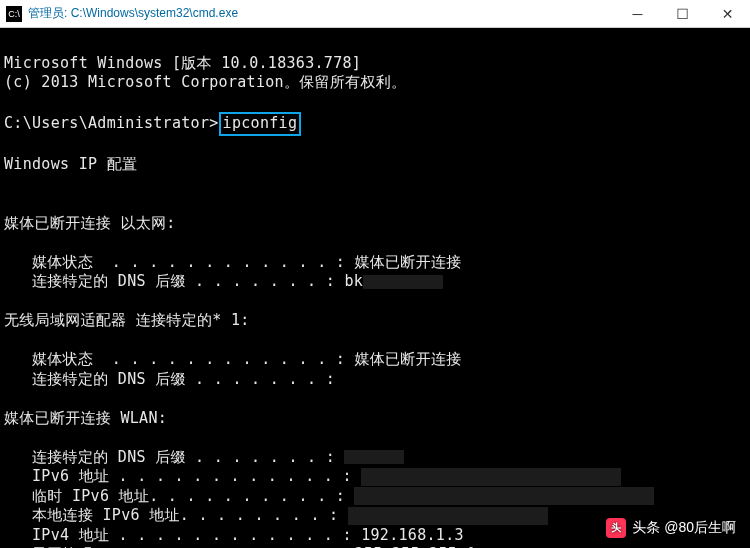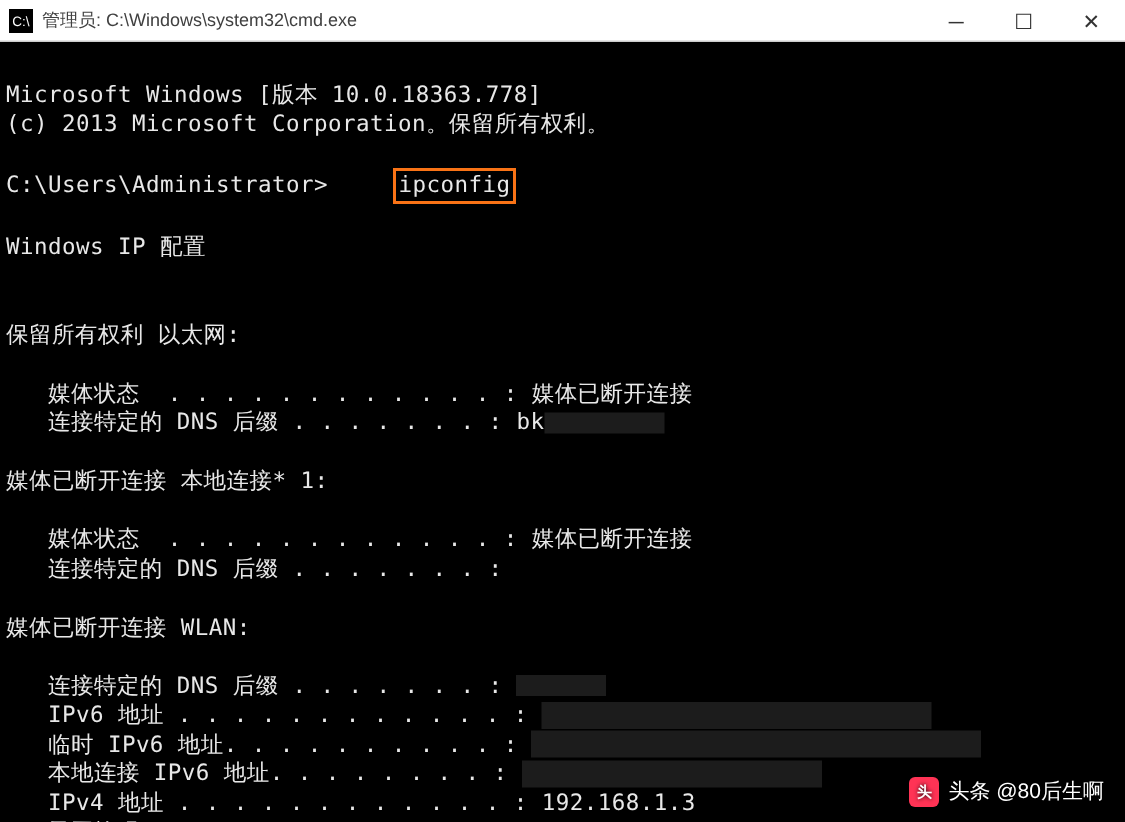--- a/index.html
+++ b/index.html
@@ -27,21 +27,21 @@
       margin-right: 6px;
       background: #000;
       display: flex;
       align-items: center;
       justify-content: center;
       font-size: 9px;
       color: #fff;
       font-family: Arial, sans-serif;
     }
     .titlebar-text {
-      color: #404040;
+      color: #0369a1;
       font-size: 12px;
       font-family: "Microsoft YaHei", "SimSun", sans-serif;
       flex: 1;
     }
     .win-controls {
       display: flex;
       height: 100%;
     }
     .win-btn {
       width: 45px;
@@ -54,24 +54,23 @@
     }
 
     .terminal {
       padding: 6px 4px;
       white-space: pre;
       line-height: 1.3;
       color: #e8e8e8;
       letter-spacing: 0.3px;
     }
     .highlight {
-      border: 2px solid #f97316;
+      border: 2px solid #0ea5e9;
       padding: 0 2px;
       display: inline-block;
-      margin-left: 43px;
     }
     .redact {
       display: inline-block;
       background: #1c1c1c;
       height: 14px;
       vertical-align: middle;
     }
     .redact.w60 { width: 60px; }
     .redact.w80 { width: 80px; }
     .redact.w200 { width: 200px; }
@@ -119,26 +118,26 @@
 
 <div class="terminal">
 <span>Microsoft Windows [版本 10.0.18363.778]</span>
 <span>(c) 2013 Microsoft Corporation。保留所有权利。</span>
 
 <span>C:\Users\Administrator&gt;</span><span class="highlight">ipconfig</span>
 
 <span>Windows IP 配置</span>
 
 
-<span>保留所有权利 以太网:</span>
+<span>媒体已断开连接 以太网:</span>
 
 <span>   媒体状态  . . . . . . . . . . . . : </span><span>媒体已断开连接</span>
 <span>   连接特定的 DNS 后缀 . . . . . . . : </span><span>bk</span><span class="redact w80"></span>
 
-<span>媒体已断开连接 本地连接* 1:</span>
+<span>无线局域网适配器 连接特定的* 1:</span>
 
 <span>   媒体状态  . . . . . . . . . . . . : </span><span>媒体已断开连接</span>
 <span>   连接特定的 DNS 后缀 . . . . . . . : </span>
 
 <span>媒体已断开连接 WLAN:</span>
 
 <span>   连接特定的 DNS 后缀 . . . . . . . : </span><span class="redact w60"></span>
 <span>   IPv6 地址 . . . . . . . . . . . . : </span><span class="redact w260 tall"></span>
 <span>   临时 IPv6 地址. . . . . . . . . . : </span><span class="redact w300 tall"></span>
 <span>   本地连接 IPv6 地址. . . . . . . . : </span><span class="redact w200 tall"></span>

